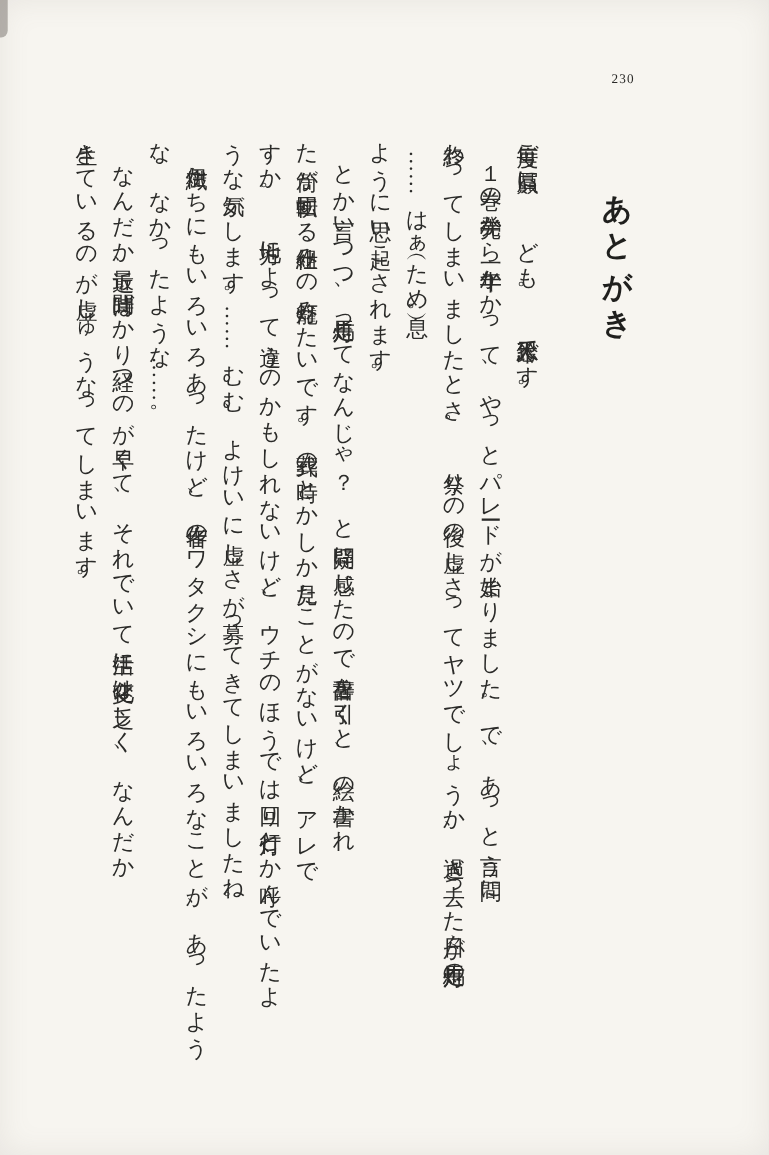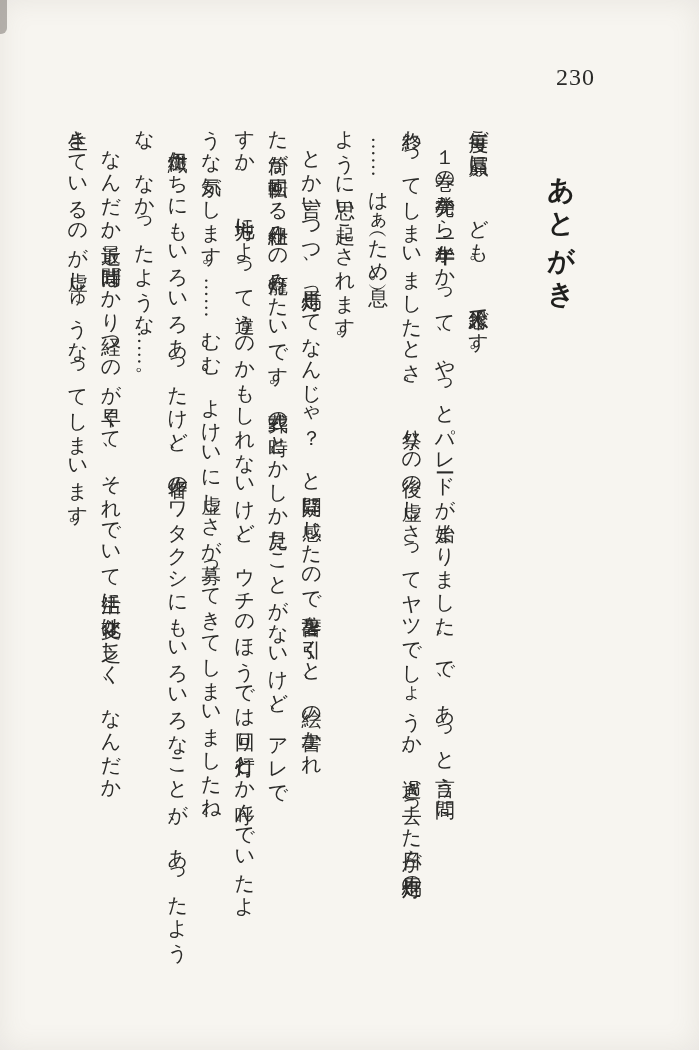--- a/index.html
+++ b/index.html
@@ -29,21 +29,21 @@
     content: "";
     position: absolute;
     inset: 0;
     pointer-events: none;
     box-shadow: inset 0 0 28px rgba(120,115,105,0.12);
   }
   .page-num {
     position: absolute;
     top: 64px;
     left: 556px;
-    font-size: 24px;
+    font-size: 12px;
     letter-spacing: 1px;
     color: #2a2a28;
   }
   .title {
     position: absolute;
     top: 158px;
     left: 541px;
     writing-mode: vertical-rl;
     text-orientation: mixed;
     font-size: 27px;

